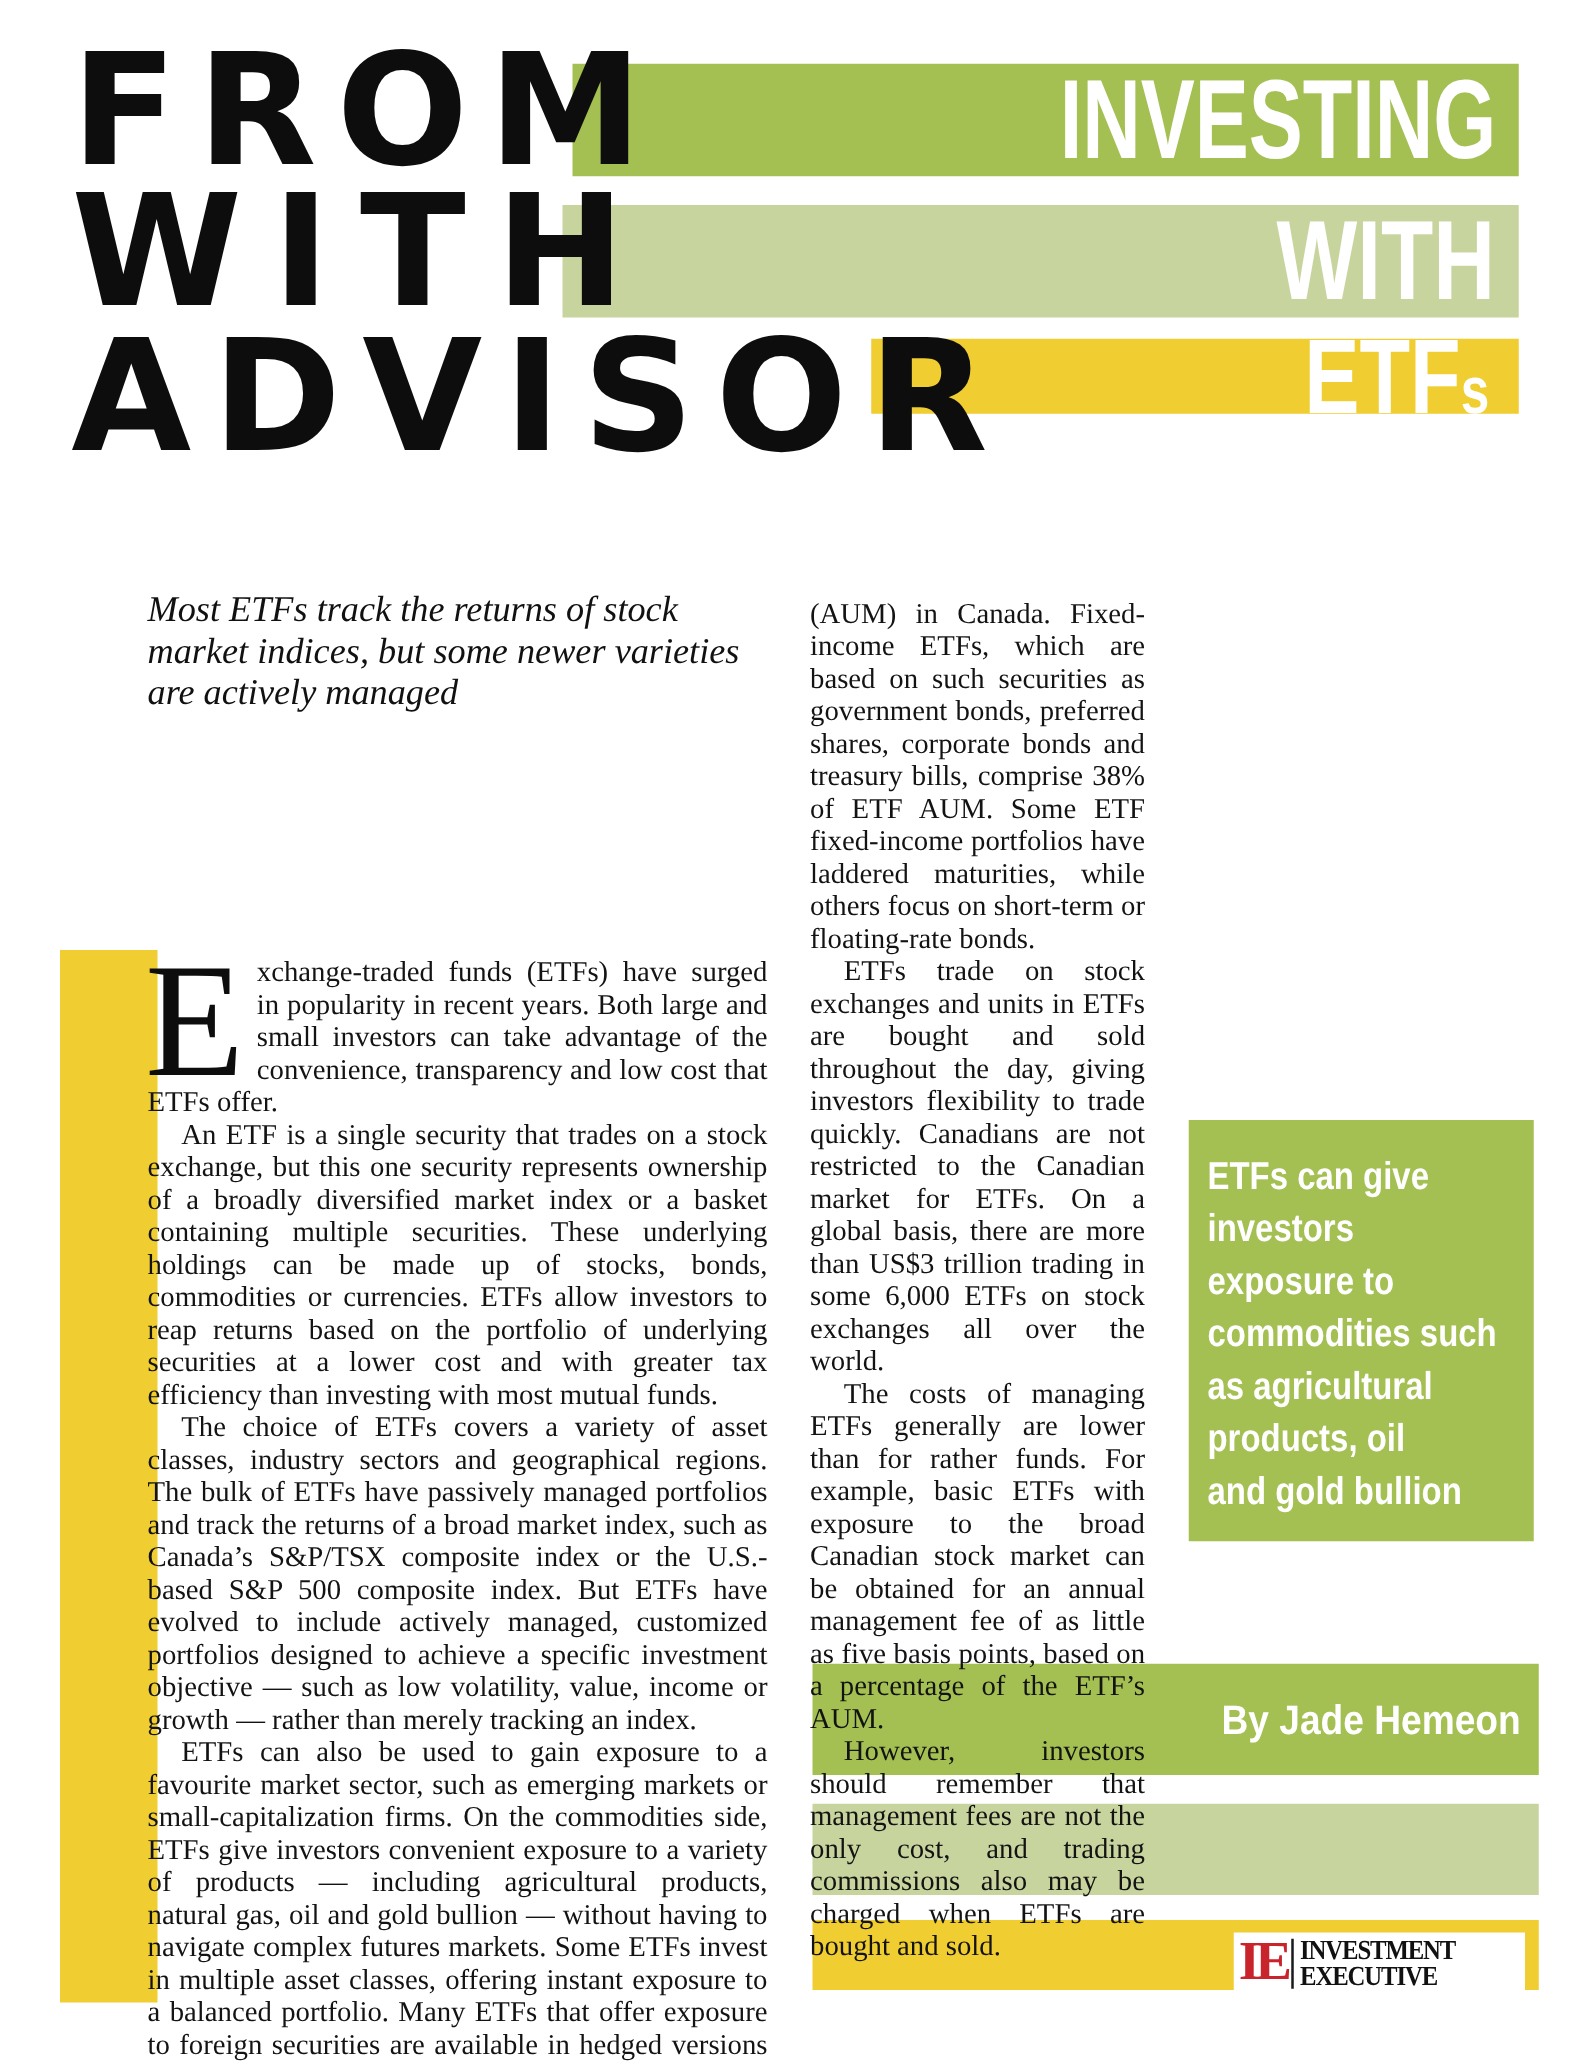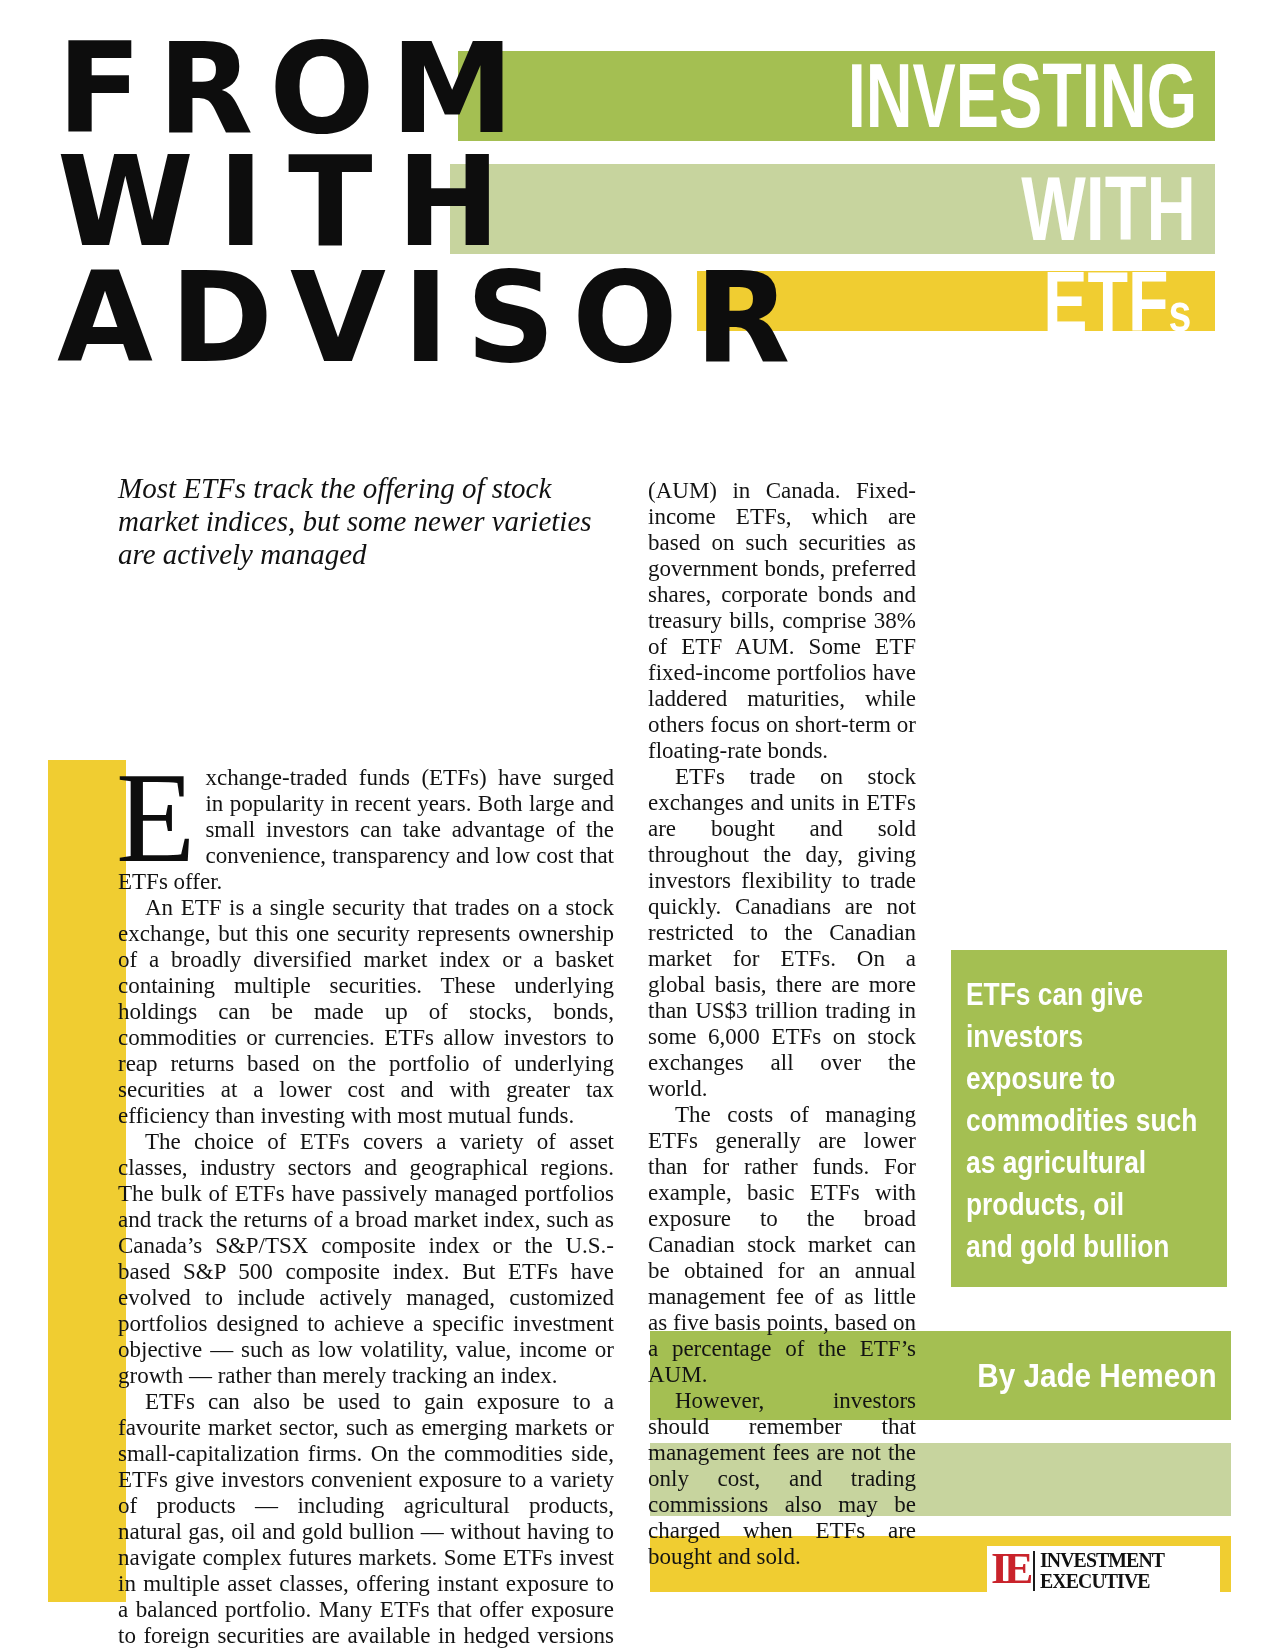--- a/index.html
+++ b/index.html
@@ -34,21 +34,21 @@
   .bodycol{position:absolute;font-size:23px;line-height:26px;text-align:justify;z-index:1;}
   .bodycol p{margin:0;text-indent:27px;}
   .col-left{left:118px;top:765px;width:496px;}
   .col-left .lead{text-indent:0;}
   .col-mid{left:648px;top:478px;width:268px;}
   .col-mid p:first-child{text-indent:0;}
   .dropcap{float:left;font-size:130px;line-height:100px;height:100px;margin:2px 10px 0 -2px;
            color:#0d0d0d;font-family:"Liberation Serif",serif;}
 
   
-  .callout{position:absolute;left:951px;top:950px;width:276px;height:337px;background:#a4bf52;z-index:1;}
+  .callout{position:absolute;left:951px;top:896px;width:276px;height:337px;background:#a4bf52;z-index:1;}
   .callout .callout-text{position:absolute;left:15px;top:24px;width:300px;
         font-family:"Liberation Sans",sans-serif;font-weight:bold;color:#ffffff;
         font-size:31px;line-height:42px;white-space:pre-line;transform:scaleX(.85);transform-origin:left top;}
   .byline-band{position:absolute;left:650px;top:1331px;width:581px;height:89px;background:#a4bf52;
         display:flex;align-items:center;justify-content:flex-end;}
   .byline-band .byline-text{font-family:"Liberation Sans",sans-serif;font-weight:bold;color:#ffffff;
         font-size:33px;padding-right:16px;transform:scaleX(.9);transform-origin:right center;white-space:nowrap;}
   .spacer-band{position:absolute;left:650px;top:1443px;width:581px;height:73px;background:#c7d49e;}
   .footer-band{position:absolute;left:650px;top:1536px;width:581px;height:56px;background:#f0cd31;}
   .pub-logo{position:absolute;right:11px;top:10px;width:233px;height:49px;background:#ffffff;
@@ -72,21 +72,21 @@
     <span class="tagtext">WITH</span>
   </div>
   <div class="tagbar bar-etfs">
     <span class="tagtext"><span>ETF</span><span class="suffix">s</span></span>
   </div>
 
   <div class="mast-line mast-from">FROM</div>
   <div class="mast-line mast-your">WITH</div>
   <div class="mast-line mast-advisor">ADVISOR</div>
 
-  <div class="deck">Most ETFs track the offering of stock
+  <div class="deck">Most ETFs track the returns of stock
 market indices, but some newer varieties
 are actively managed</div>
 
   <div class="left-accent"></div>
 
   <div class="bodycol col-left">
     <p class="lead"><span class="dropcap">E</span><span>xchange-traded funds (ETFs) have surged in popularity in recent years. Both large and small investors can take advantage of the convenience, transparency and low cost that ETFs offer.</span></p>
     <div>
         <p>An ETF is a single security that trades on a stock exchange, but this one security represents ownership of a broadly diversified market index or a basket containing multiple securities. These underlying holdings can be made up of stocks, bonds, commodities or currencies. ETFs allow investors to reap returns based on the portfolio of underlying securities at a lower cost and with greater tax efficiency than investing with most mutual funds.</p>
         <p>The choice of ETFs covers a variety of asset classes, industry sectors and geographical regions. The bulk of ETFs have passively managed portfolios and track the returns of a broad market index, such as Canada’s S&amp;P/TSX composite index or the U.S.-based S&amp;P 500 composite index. But ETFs have evolved to include actively managed, customized portfolios designed to achieve a specific investment objective — such as low volatility, value, income or growth — rather than merely tracking an index.</p>

